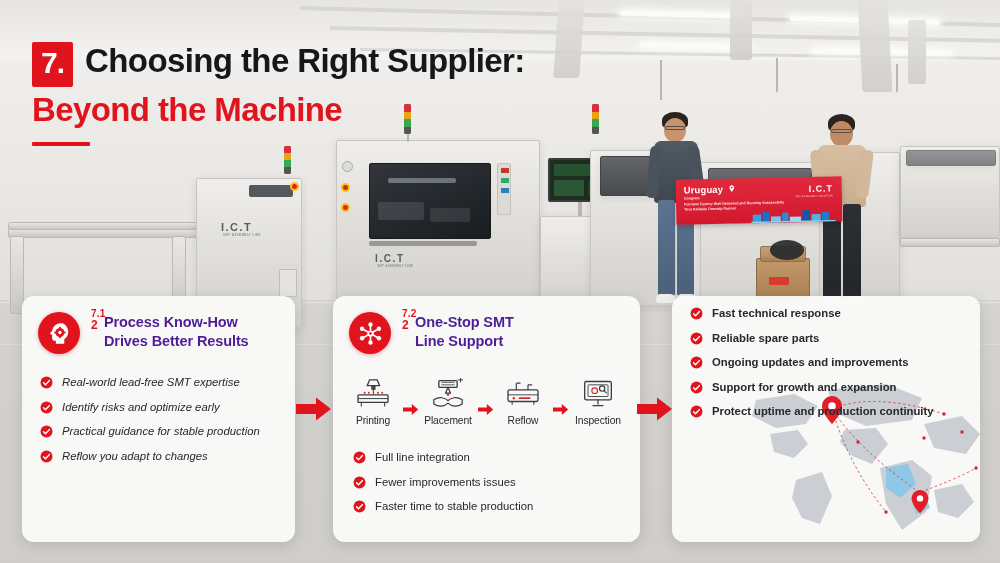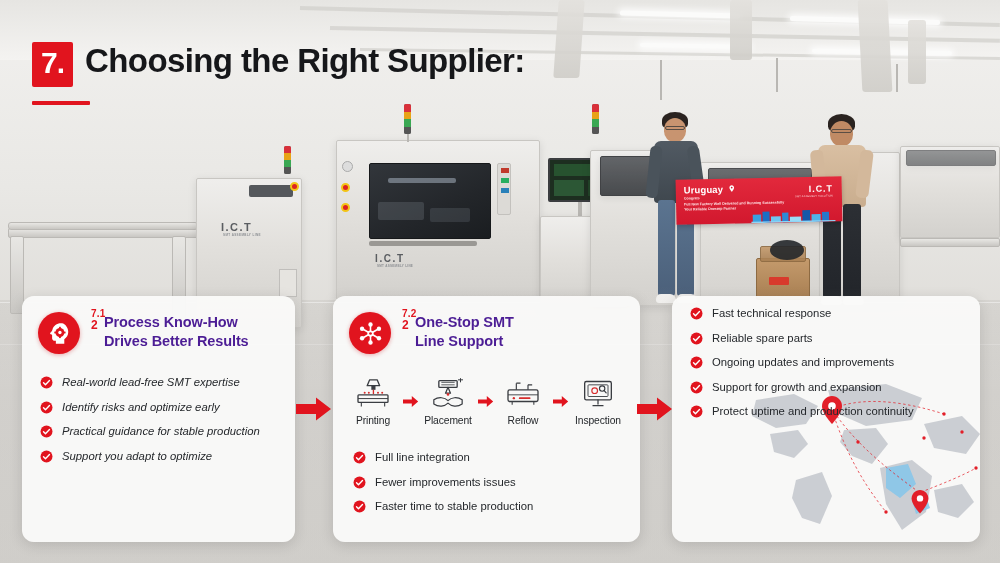--- a/index.html
+++ b/index.html
@@ -144,21 +144,21 @@
     padding-left:13px; letter-spacing:-.1px;
   }
   .card-title .t2 { padding-left:0; display:block; }
 
   .bullets { padding:0 14px 0 18px; }
   .bullet { display:flex; align-items:center; gap:9px; margin-top:11px; }
   .bullet-txt { font-size:11.3px; color:#25282c; line-height:1.2; white-space:nowrap; }
   .chk { flex:0 0 auto; width:13px; height:13px; }
 
   
-  .flow { display:flex; align-items:center; justify-content:space-between; padding:14px 16px 0 14px; }
+  .flow { display:flex; align-items:flex-end; justify-content:space-between; padding:14px 16px 0 14px; }
   .flow-step { width:52px; text-align:center; }
   .flow-ico { height:34px; display:flex; align-items:flex-end; justify-content:center; }
   .flow-lbl { font-size:10.3px; color:#25282c; margin-top:5px; letter-spacing:-.1px; }
   .flow-arrow { width:22px; display:flex; align-items:center; justify-content:center; height:34px; }
 
   
   .map-wm { position:absolute; right:-6px; bottom:-10px; width:250px; height:180px; opacity:.95; pointer-events:none; }
 
   
   .conn { position:absolute; width:36px; height:26px; }
@@ -321,20 +321,21 @@
     <div class="wash"></div>
   </div>
 
   <div class="title-wrap">
     <div class="title-row">
       <div class="num-badge">7.</div>
       <div>
         <div class="title-l1">Choosing the Right Supplier:</div>
       </div>
     </div>
+    <div class="title-l2">Beyond the Machine</div>
     <div class="title-rule"></div>
   </div>
 
   <div class="card" id="card1">
     <div class="card-head">
       <div class="card-icon">
         <svg width="25" height="25" viewBox="0 0 24 24">
           <path d="M14.5 2.2C10.2 1.6 6.2 4.3 5.2 8.3c-.3 1.2-1 2-1.8 2.7-.6.5-.5 1.4.2 1.7l1.3.6v3.2c0 1.4 1.1 2.5 2.5 2.5h1.1v2.8h8.1v-4.4c2.3-1.4 3.8-3.9 3.8-6.8 0-4.3-3-7.8-5.9-8.4z" fill="#fff"></path>
           <circle cx="12.4" cy="11" r="4.3" fill="#e1141e"></circle>
           <circle cx="12.4" cy="11" r="1.6" fill="#fff"></circle>
@@ -375,21 +376,21 @@
             <circle cx="12" cy="12" r="11" fill="#e1141e"></circle>
             <path d="M6.5 12.4l3.6 3.6 7.4-7.6" stroke="#fff" stroke-width="2.6" fill="none" stroke-linecap="round" stroke-linejoin="round"></path>
           </svg>
         <span class="bullet-txt">Practical guidance for stable production</span>
       </div>
       <div class="bullet">
         <svg class="chk" viewBox="0 0 24 24">
             <circle cx="12" cy="12" r="11" fill="#e1141e"></circle>
             <path d="M6.5 12.4l3.6 3.6 7.4-7.6" stroke="#fff" stroke-width="2.6" fill="none" stroke-linecap="round" stroke-linejoin="round"></path>
           </svg>
-        <span class="bullet-txt">Support you adapt to optimize</span>
+        <span class="bullet-txt">Reflow you adapt to changes</span>
       </div>
     </div>
   </div>
 
   <div class="card" id="card2">
     <div class="card-head">
       <div class="card-icon">
         <svg width="25" height="25" viewBox="0 0 24 24">
           <g stroke="#fff" stroke-width="1.5">
             <line x1="12" y1="12" x2="12" y2="4"></line>
@@ -568,21 +569,21 @@
         <path d="M96 24 c-5.5 0-10 4.5-10 10 0 7.5 10 18 10 18s10-10.5 10-18c0-5.5-4.5-10-10-10z" fill="#e1141e"></path>
         <circle cx="96" cy="34" r="3.8" fill="#fff"></circle>
       </g>
       <g>
         <path d="M184 118 c-4.6 0-8.4 3.8-8.4 8.4 0 6.3 8.4 15.1 8.4 15.1s8.4-8.8 8.4-15.1c0-4.6-3.8-8.4-8.4-8.4z" fill="#e1141e"></path>
         <circle cx="184" cy="126.4" r="3.2" fill="#fff"></circle>
       </g>
     </svg>
 
 
-    <div class="bullets" style="position:relative;">
+    <div class="bullets" style="position:relative;font-weight:bold;">
       <div class="bullet">
         <svg class="chk" viewBox="0 0 24 24">
             <circle cx="12" cy="12" r="11" fill="#e1141e"></circle>
             <path d="M6.5 12.4l3.6 3.6 7.4-7.6" stroke="#fff" stroke-width="2.6" fill="none" stroke-linecap="round" stroke-linejoin="round"></path>
           </svg>
         <span class="bullet-txt">Fast technical response</span>
       </div>
       <div class="bullet">
         <svg class="chk" viewBox="0 0 24 24">
             <circle cx="12" cy="12" r="11" fill="#e1141e"></circle>

